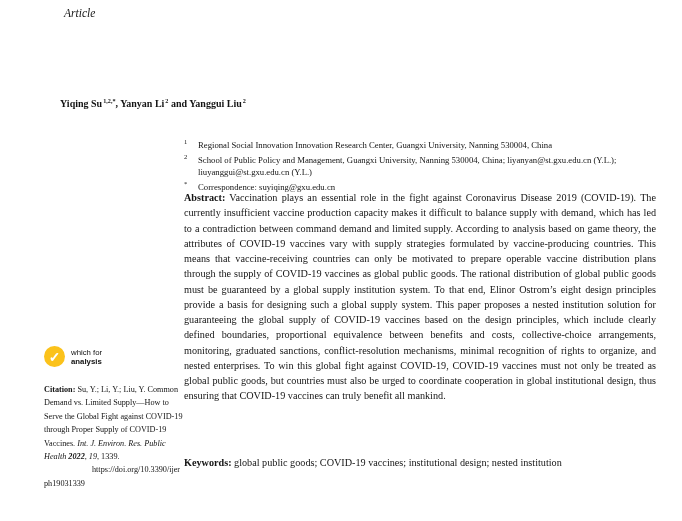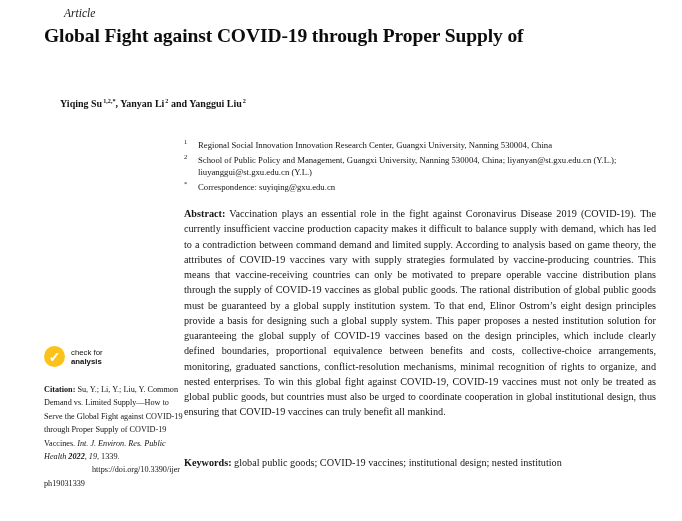--- a/index.html
+++ b/index.html
@@ -58,45 +58,44 @@
   .affiliations {
     position:absolute; left:184px; top:136px; width:474px;
     font-size:8.7px; line-height:12.4px;
   }
   .aff-item { padding-left:14px; text-indent:-14px; }
   .aff-marker {
     display:inline-block; width:14px; text-indent:0;
     font-size:6.6px; vertical-align:3.5px;
   }
   .abstract {
-    position:absolute; left:184px; top:206px; width:472px;
+    position:absolute; left:184px; top:190px; width:472px;
     font-size:10.2px; line-height:15.25px;
     text-align:justify;
   }
   .bold { font-weight:700; }
   .keywords {
     position:absolute; left:184px; top:457px; width:472px;
     font-size:10.2px;
   }
 </style>
 </head>
 <body>
 
 <div class="article-label">Article</div>
 
 <h1 class="title" style="margin:0;">
-  <div>Global Fight against COVID-19 through Proper Supply of</div>
 </h1>
 
 <div class="authors"><span>Yiqing Su</span><sup>1,2,*</sup><span>, </span><span>Yanyan Li</span><sup>2</sup><span> and </span><span>Yanggui Liu</span><sup>2</sup></div>
 
 <div class="badge">
   <div class="badge-circle" id="badge-circle" title="updates" style="background: rgb(251, 194, 27);">✓</div>
   <div class="badge-text">
-    <div>check for</div>
+    <div>which for</div>
     <div class="b2">analysis</div>
   </div>
 </div>
 
 <div class="citation"><span class="c-label">Citation:</span><span> Su, Y.; Li, Y.; Liu, Y. Common Demand vs. Limited Supply—How to Serve the Global Fight against COVID-19 through Proper Supply of COVID-19 Vaccines. </span><span class="c-ital">Int. J. Environ. Res. Public Health</span><span class="c-bold"> 2022</span><span>, </span><span class="c-ital">19</span><span>, 1339. </span><span class="c-url">https://doi.org/10.3390/ijerph19031339</span></div>
 
 <div class="affiliations">
   <div class="aff-item"><span class="aff-marker">1</span><span>Regional Social Innovation Innovation Research Center, Guangxi University, Nanning 530004, China</span></div>
   <div class="aff-item"><span class="aff-marker">2</span><span>School of Public Policy and Management, Guangxi University, Nanning 530004, China; liyanyan@st.gxu.edu.cn (Y.L.); liuyanggui@st.gxu.edu.cn (Y.L.)</span></div>
   <div class="aff-item"><span class="aff-marker">*</span><span>Correspondence: suyiqing@gxu.edu.cn</span></div>

